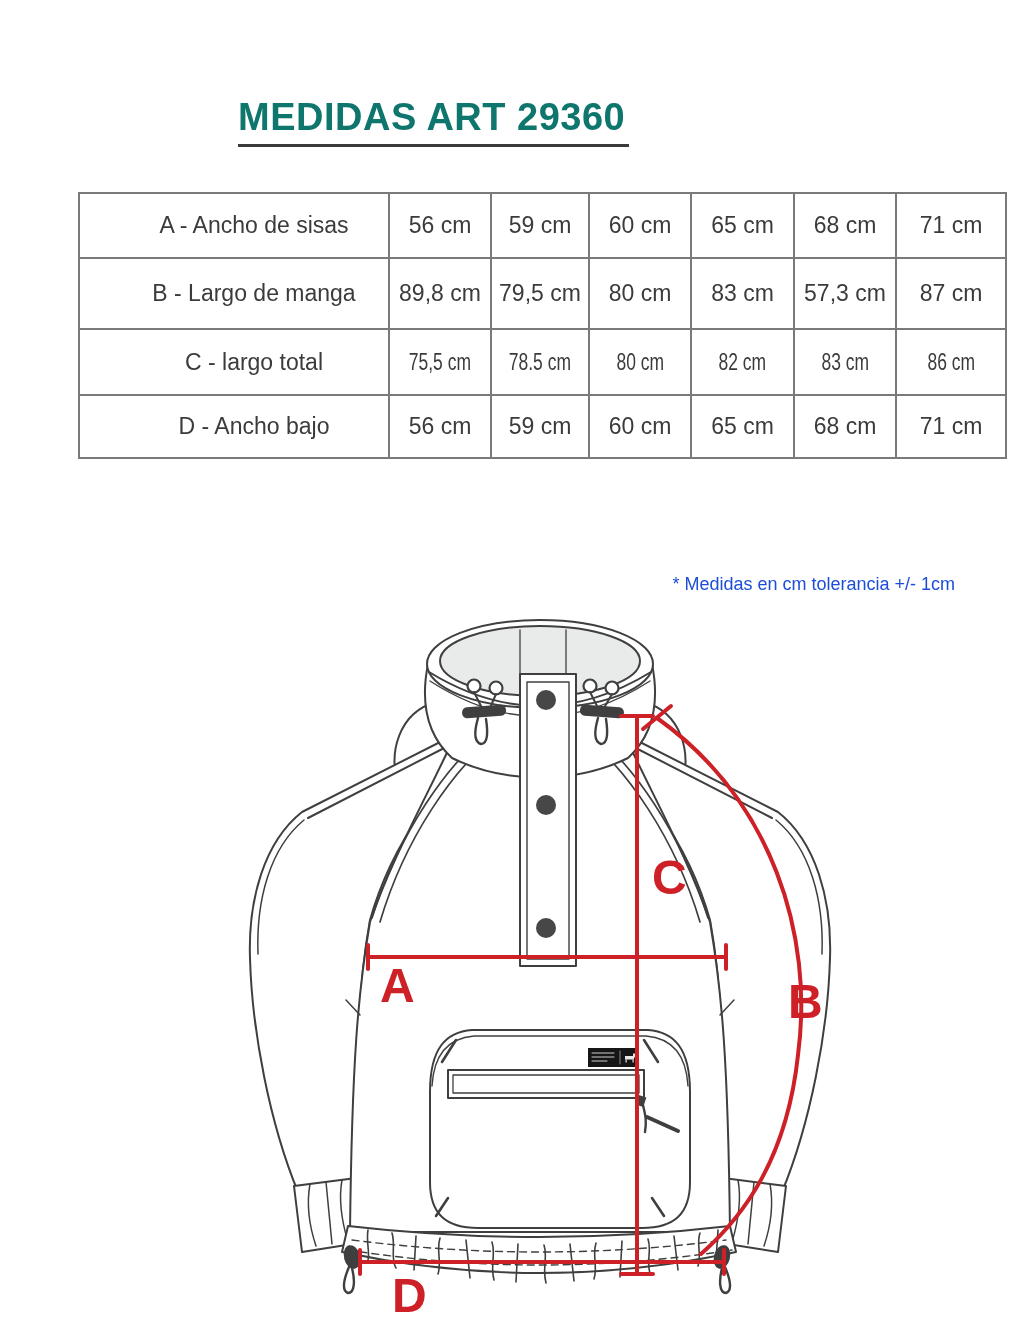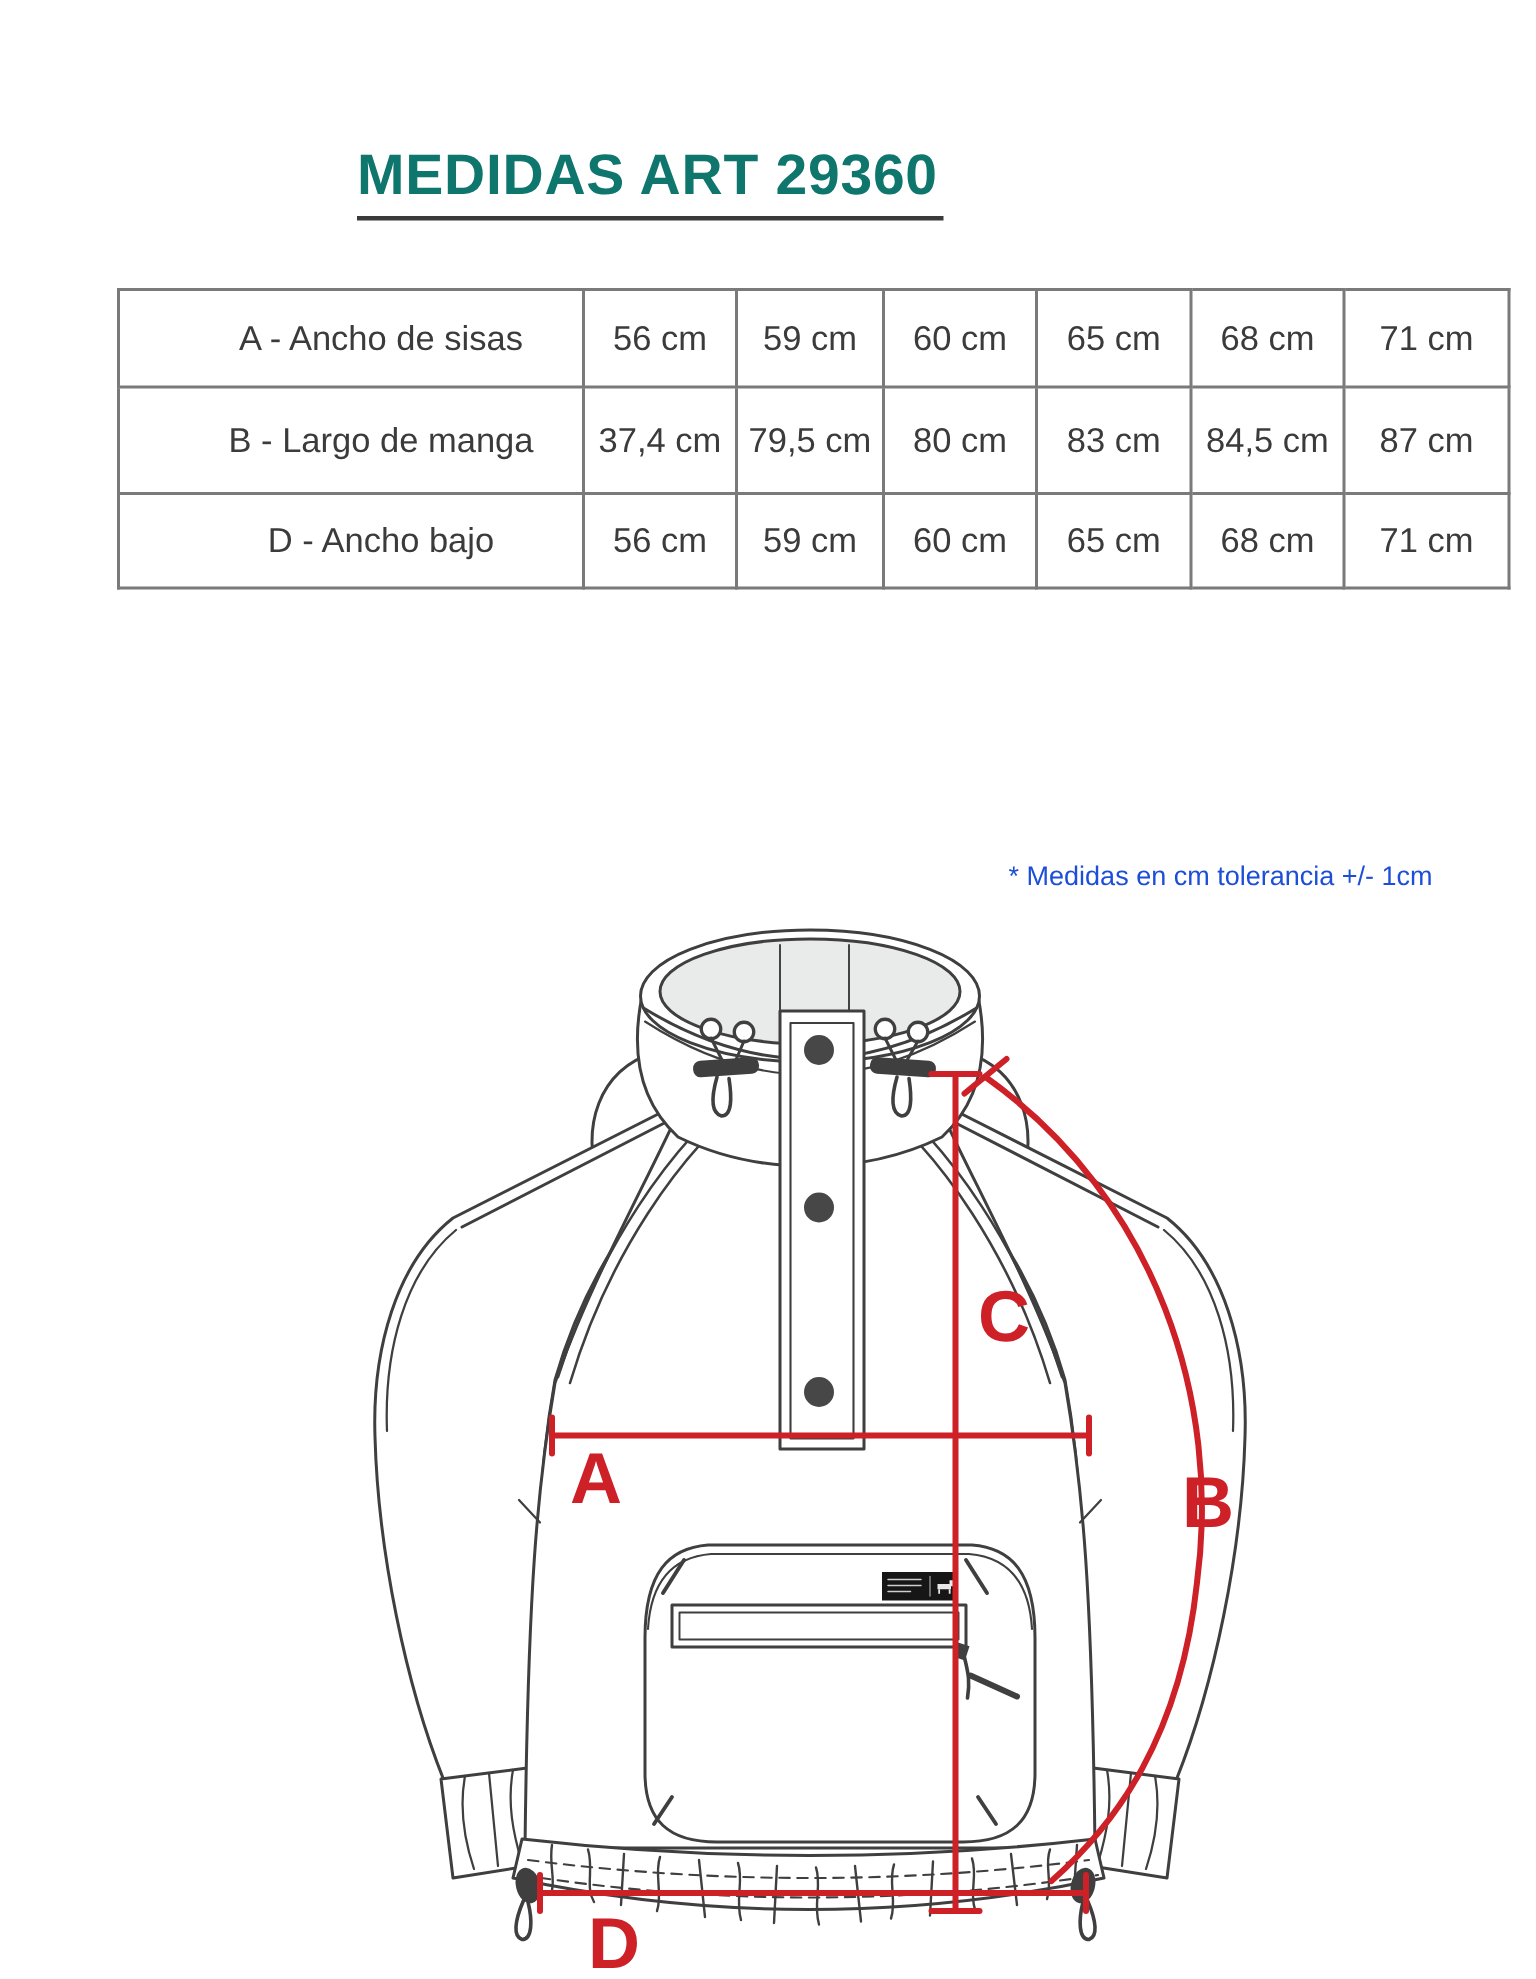--- a/index.html
+++ b/index.html
@@ -78,26 +78,35 @@
     <td class="lbl">A - Ancho de sisas</td>
     <td class="val">56 cm</td>
     <td class="val">59 cm</td>
     <td class="val">60 cm</td>
     <td class="val">65 cm</td>
     <td class="val">68 cm</td>
     <td class="val">71 cm</td>
   </tr>
   <tr class="row-b">
     <td class="lbl">B - Largo de manga</td>
-    <td class="val">37,4 cm</td>
+    <td class="val">89,8 cm</td>
     <td class="val">79,5 cm</td>
     <td class="val">80 cm</td>
     <td class="val">83 cm</td>
-    <td class="val">84,5 cm</td>
+    <td class="val">57,3 cm</td>
     <td class="val">87 cm</td>
+  </tr>
+  <tr class="row-c">
+    <td class="lbl">C - largo total</td>
+    <td class="val cond"><span class="condensed">75,5 cm</span></td>
+    <td class="val cond"><span class="condensed">78.5 cm</span></td>
+    <td class="val cond"><span class="condensed">80 cm</span></td>
+    <td class="val cond"><span class="condensed">82 cm</span></td>
+    <td class="val cond"><span class="condensed">83 cm</span></td>
+    <td class="val cond"><span class="condensed">86 cm</span></td>
   </tr>
   <tr class="row-d">
     <td class="lbl">D - Ancho bajo</td>
     <td class="val">56 cm</td>
     <td class="val">59 cm</td>
     <td class="val">60 cm</td>
     <td class="val">65 cm</td>
     <td class="val">68 cm</td>
     <td class="val">71 cm</td>
   </tr>

